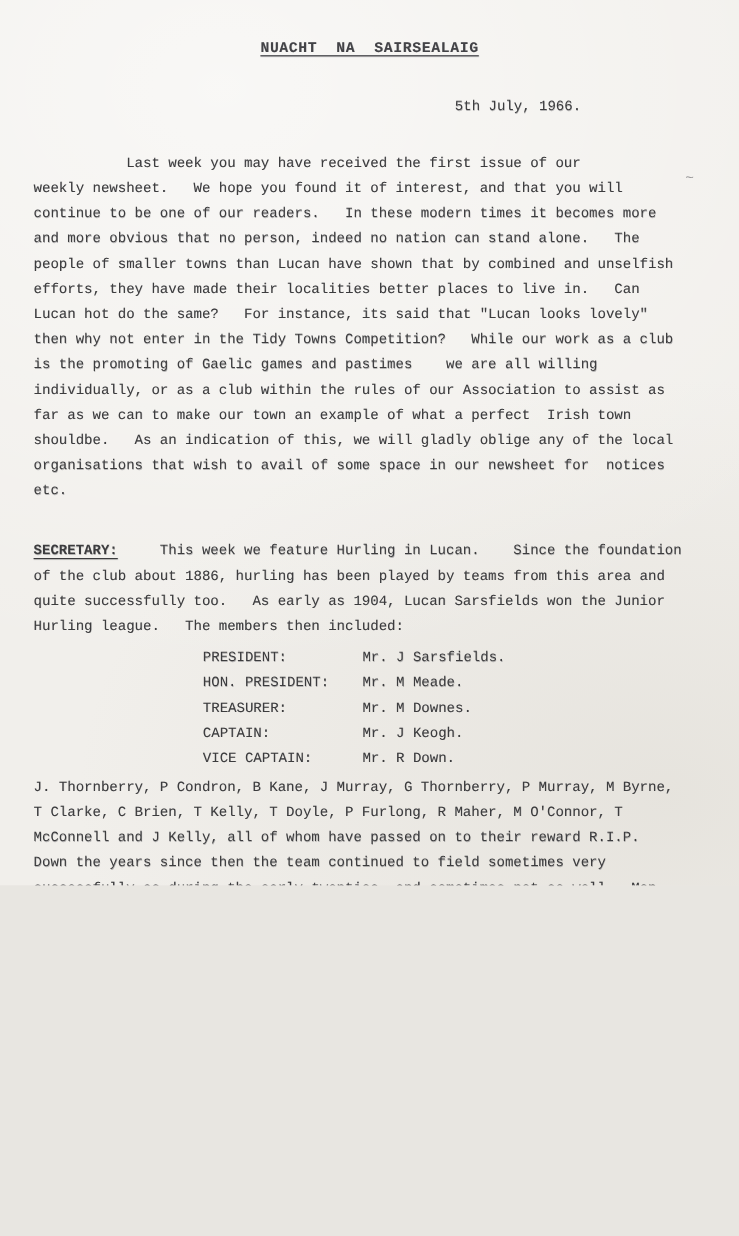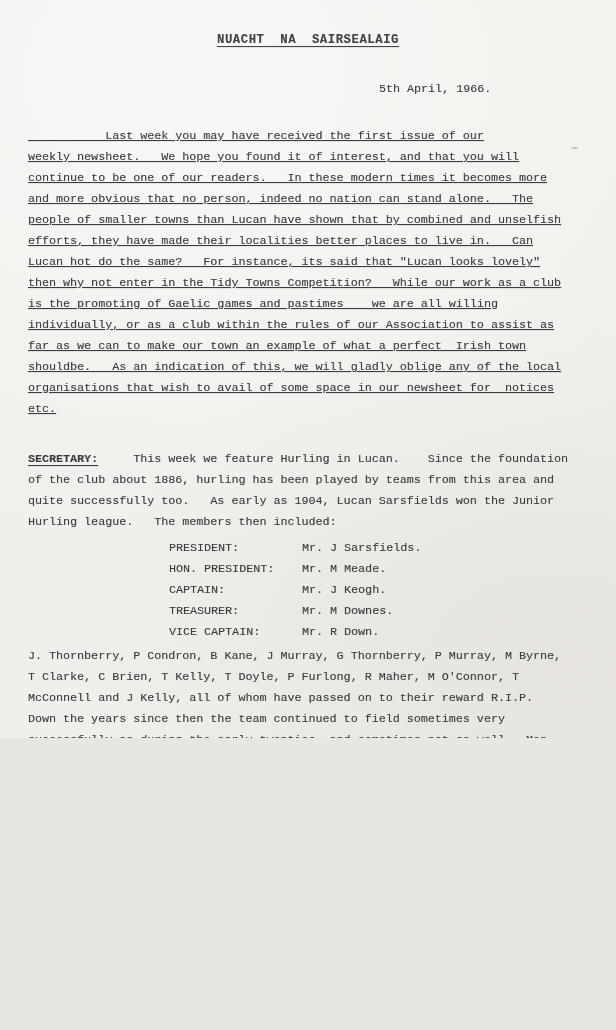--- a/index.html
+++ b/index.html
@@ -36,21 +36,21 @@
     color: #434347;
   }
   .date-line {
     margin-top: 28px;
     margin-left: 351px;
     white-space: pre;
   }
   .para {
     white-space: pre-wrap;
   }
-  .intro-para   { margin-top: 26px; text-decoration: underline; }
+  .intro-para   { margin-top: 26px; }
   .spotlight-para { margin-top: 29px; }
   .spotlight-label {
     font-weight: bold;
     text-decoration: underline;
     text-underline-offset: 3px;
     white-space: pre;
   }
   .officers { margin-top: 5px; }
   .officer-row {
     margin-left: 141px;
@@ -72,21 +72,21 @@
     text-shadow: none;
   }
 </style>
 </head>
 <body>
 
 <div class="paper">
 
   <div class="title">NUACHT  NA  SAIRSEALAIG</div>
 
-  <div class="date-line">5th April, 1966.</div>
+  <div class="date-line">5th July, 1966.</div>
 
   <p class="para intro-para">           Last week you may have received the first issue of our
 weekly newsheet.   We hope you found it of interest, and that you will
 continue to be one of our readers.   In these modern times it becomes more
 and more obvious that no person, indeed no nation can stand alone.   The
 people of smaller towns than Lucan have shown that by combined and unselfish
 efforts, they have made their localities better places to live in.   Can
 Lucan hot do the same?   For instance, its said that "Lucan looks lovely"
 then why not enter in the Tidy Towns Competition?   While our work as a club
 is the promoting of Gaelic games and pastimes    we are all willing
@@ -97,22 +97,22 @@
 etc.</p>
 
   <p class="para spotlight-para"><span class="spotlight-label">SECRETARY:</span><span>     This week we feature Hurling in Lucan.    Since the foundation
 of the club about 1886, hurling has been played by teams from this area and
 quite successfully too.   As early as 1904, Lucan Sarsfields won the Junior
 Hurling league.   The members then included:</span></p>
 
   <div class="officers">
     <div class="officer-row"><span class="officer-role">PRESIDENT:</span><span class="officer-name">Mr. J Sarsfields.</span></div>
     <div class="officer-row"><span class="officer-role">HON. PRESIDENT:</span><span class="officer-name">Mr. M Meade.</span></div>
+    <div class="officer-row"><span class="officer-role">TREASURER:</span><span class="officer-name">Mr. M Downes.</span></div>
     <div class="officer-row"><span class="officer-role">CAPTAIN:</span><span class="officer-name">Mr. J Keogh.</span></div>
-    <div class="officer-row"><span class="officer-role">TREASURER:</span><span class="officer-name">Mr. M Downes.</span></div>
     <div class="officer-row"><span class="officer-role">VICE CAPTAIN:</span><span class="officer-name">Mr. R Down.</span></div>
   </div>
 
   <p class="para body-para">J. Thornberry, P Condron, B Kane, J Murray, G Thornberry, P Murray, M Byrne,
 T Clarke, C Brien, T Kelly, T Doyle, P Furlong, R Maher, M O'Connor, T
 McConnell and J Kelly, all of whom have passed on to their reward R.I.P.
 Down the years since then the team continued to field sometimes very
 successfully as during the early twenties, and sometimes not so well.  Men
 such as Tom Slattery (Mr. G.A.A. himself) Jack McConnell, Ton Forde,
 Tommy Graham, Bertie Dardis, Jack O'Brien and Tim Delaney were prominent.

